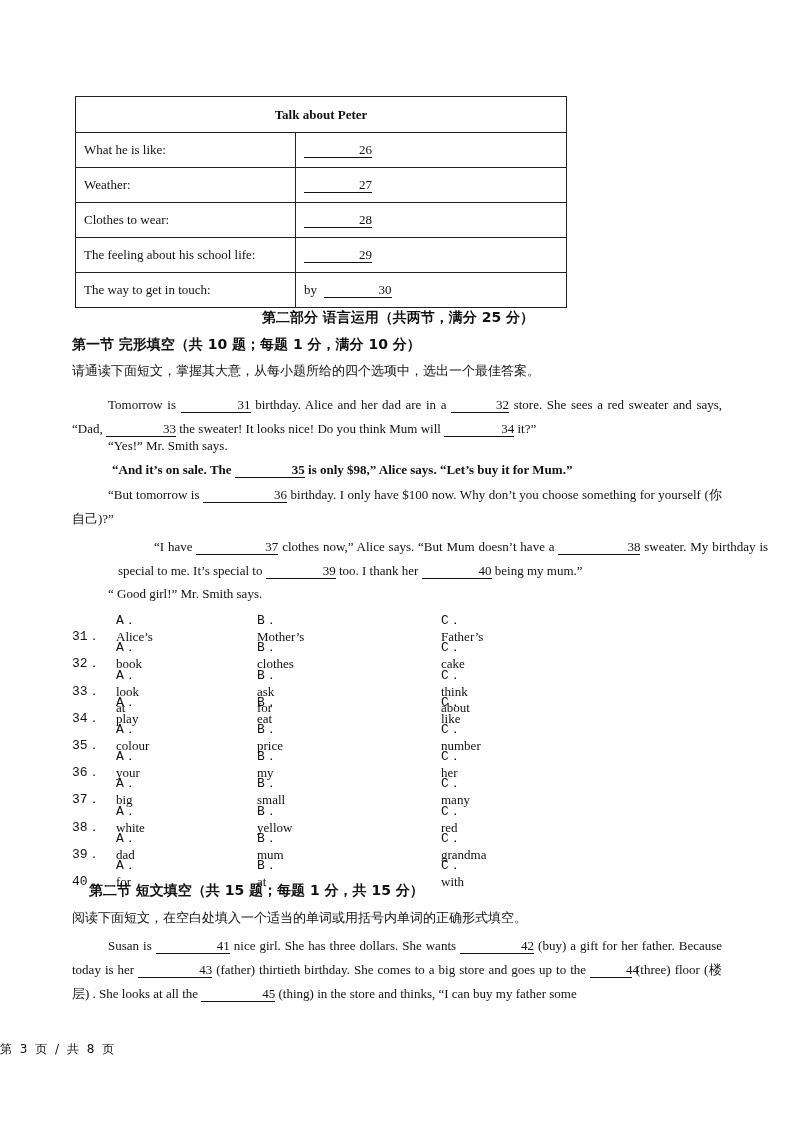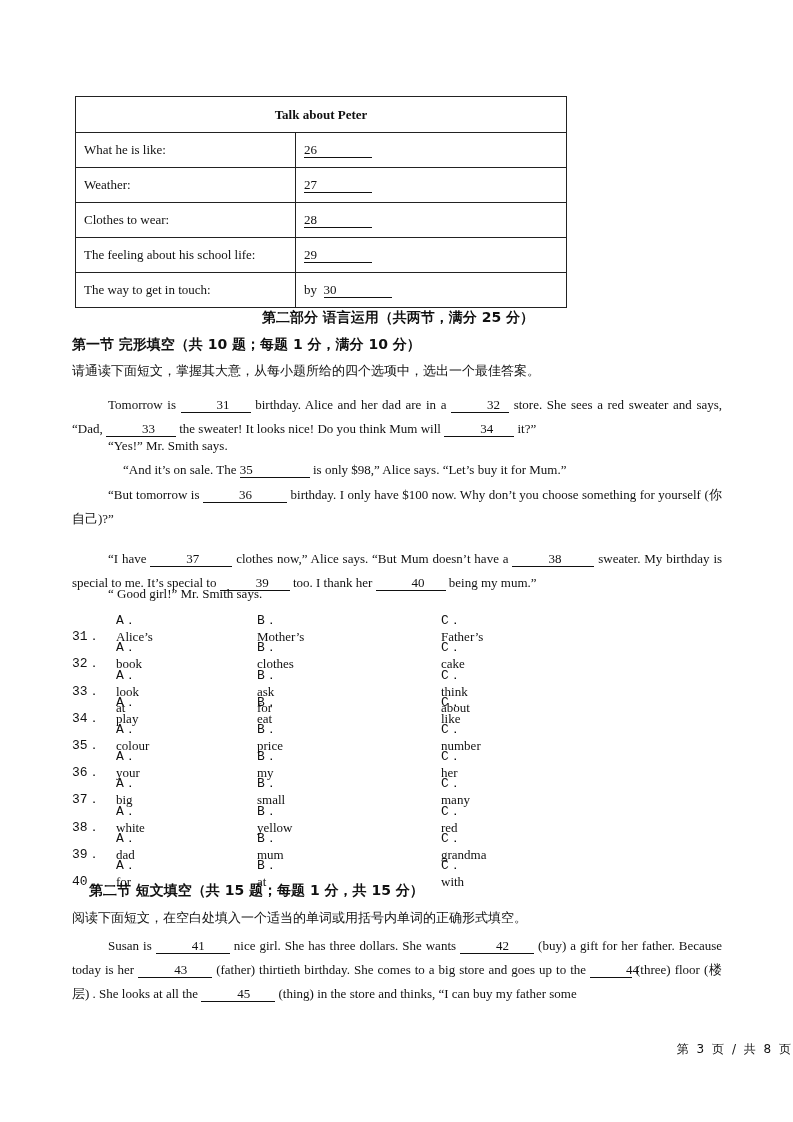--- a/index.html
+++ b/index.html
@@ -11,34 +11,34 @@
     .abs { position: absolute; }
     
     .tbl {
       position: absolute; left: 75px; top: 96px; width: 492px;
       border-collapse: collapse; font-size: 13px;
     }
     .tbl td { border: 1px solid #222; height: 34px; padding: 0 8px; vertical-align: middle; }
     .tbl td.hdr { text-align: center; font-weight: bold; height: 35px; }
     .tbl td.lbl { width: 203px; margin-top: 18px; }
     .blank {
-      display: inline-block; border-bottom: 1px solid #111; text-align: left;
+      display: inline-block; border-bottom: 1px solid #111; text-align: right;
       line-height: 14px;
     }
     .heading { font-weight: bold; font-size: 14px; font-family: "DejaVu Sans", "Liberation Sans", sans-serif; }
     .instr { font-size: 13px; font-family: "DejaVu Sans", sans-serif; }
     .para { position: absolute; left: 72px; width: 650px; font-size: 13px; line-height: 24px; text-align: justify; }
     .line { position: absolute; left: 72px; width: 650px; font-size: 13px; white-space: nowrap; }
     .opt-row { position: absolute; left: 72px; font-size: 13px; height: 20px; }
     .opt-row .num { position: absolute; left: 0; font-family: "Liberation Mono", monospace; font-size: 13px; margin-top: 16px; }
     .opt-row .a { position: absolute; left: 44px; }
     .opt-row .b { position: absolute; left: 185px; }
     .opt-row .c { position: absolute; left: 369px; }
     .letter { font-family: "Liberation Mono", monospace; }
-    .footer { position: absolute; left: 0; width: 793px; top: 1041px; text-align: right; font-size: 12px; font-family: "DejaVu Sans", sans-serif; letter-spacing: 2px; }
+    .footer { position: absolute; left: 0; width: 793px; top: 1041px; text-align: left; font-size: 12px; font-family: "DejaVu Sans", sans-serif; letter-spacing: 2px; }
   </style>
 </head>
 <body>
 
 <table class="tbl">
   <tbody>
       <tr>
     <td class="hdr" colspan="2">Talk about Peter</td>
   </tr>
   <tr>
@@ -74,31 +74,31 @@
   <span class="blank" style="width:70px">31</span>
   <span>birthday. Alice and her dad are in a</span>
   <span class="blank" style="width:58px">32</span>
   <span>store. She sees a red sweater and says, “Dad,</span>
   <span class="blank" style="width:70px">33</span>
   <span>the sweater! It looks nice! Do you think Mum will</span>
   <span class="blank" style="width:70px">34</span>
   <span>it?”</span>
 </div>
 <div class="line" style="top:438px; left:108px;">“Yes!” Mr. Smith says.</div>
-<div class="line" style="top:462px; left:123px;">
+<div class="line" style="top:462px; left:112px;font-weight:bold;">
   <span>“And it’s on sale. The</span>
   <span class="blank" style="width:70px">35</span>
   <span>is only $98,” Alice says. “Let’s buy it for Mum.”</span>
 </div>
 <div class="para" style="top:483px; text-indent:36px;">
   <span>“But tomorrow is</span>
   <span class="blank" style="width:84px">36</span>
   <span>birthday. I only have $100 now. Why don’t you choose something for yourself (你自己)?”</span>
 </div>
-<div class="para" style="top:547px; text-indent:36px;">
+<div class="para" style="top:535px; text-indent:36px;margin-left:46px;">
   <span>“I have</span>
   <span class="blank" style="width:82px">37</span>
   <span>clothes now,” Alice says. “But Mum doesn’t have a</span>
   <span class="blank" style="width:82px">38</span>
   <span>sweater. My birthday is special to me. It’s special to</span>
   <span class="blank" style="width:70px">39</span>
   <span>too. I thank her</span>
   <span class="blank" style="width:70px">40</span>
   <span>being my mum.”</span>
 </div>

